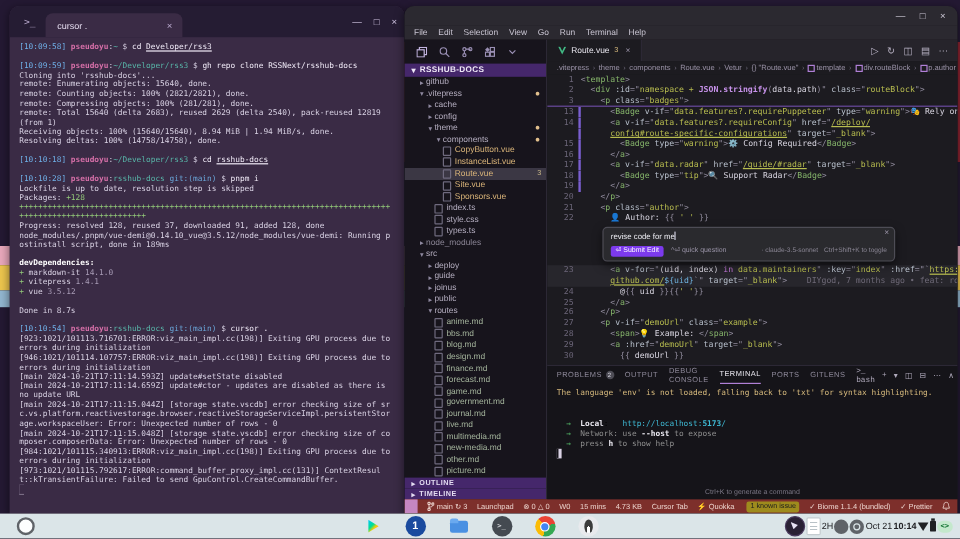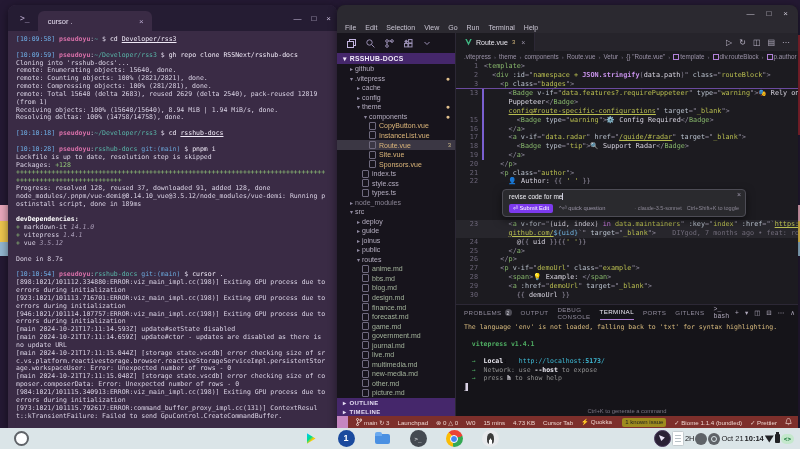--- a/index.html
+++ b/index.html
@@ -14,21 +14,21 @@
   .t-home{color:#b8a8cc;font-size:8px;font-family:"DejaVu Sans Mono",monospace;margin:0 8px 0 6px;}
   .t-tab{height:20px;margin-top:6px;background:#3a2b45;border-radius:6px 6px 0 0;display:flex;
          align-items:center;gap:14px;padding:0 8px 0 10px;min-width:96px;}
   .t-tab-title{color:#e4dcef;font-size:7.5px;}
   .t-x{color:#b8a8cc;font-size:8px;margin-left:auto;}
   .t-controls{margin-left:auto;display:flex;gap:10px;color:#cbbfdd;font-size:8px;}
   .t-body{padding:5px 8px 0 8px;font-family:"DejaVu Sans Mono",monospace;font-size:6.5px;
           line-height:7.85px;color:#d9d2e4;height:390px;overflow:hidden;}
   .tl{white-space:pre-wrap;word-break:break-all;min-height:7.85px;}
   .tl .t{color:#6fb0e8;} .tl .u{color:#d66fa8;font-weight:bold;} .tl .d{color:#58b5a8;}
-  .tl .g{color:#6aa6d9;text-align:right;} .tl .c{color:#f0eaf7;} .tl .dim{color:#a79bb5;font-style:italic;}
+  .tl .g{color:#6aa6d9;text-align:right;} .tl .c{color:#f0eaf7;} .tl .dim{color:#a79bb5;}
   .tl .pl{color:#93c979;} .tl .b{color:#ffffff;font-weight:bold;}
   .tl .ul{text-decoration:underline;} .tl .cur{background:#d9d2e4;color:#3a2b45;}
 
   
   #code-win{position:absolute;left:337px;top:5px;width:461px;height:423px;background:#1c1b20;
             border-radius:8px 8px 0 0;overflow:hidden;box-shadow:0 2px 8px rgba(0,0,0,.5);
             display:flex;flex-direction:column;}
   .v-titlebar{height:16px;background:#2b2930;display:flex;align-items:center;justify-content:flex-end;
               gap:12px;padding:0 10px;color:#c9c5d2;font-size:8px;flex:none;}
   .v-menubar{height:12px;background:#2b2930;display:flex;align-items:center;gap:9px;padding:0 8px;flex:none;}
@@ -194,21 +194,20 @@
         <div class="tl"><span>node_modules/.pnpm/vue-demi@0.14.10_vue@3.5.12/node_modules/vue-demi: Running postinstall script, done in 189ms</span></div>
         <div class="tl">&nbsp;</div>
         <div class="tl"><span class="b">devDependencies:</span></div>
         <div class="tl"><span class="pl">+</span><span> markdown-it </span><span class="dim">14.1.0</span></div>
         <div class="tl"><span class="pl">+</span><span> vitepress </span><span class="dim">1.4.1</span></div>
         <div class="tl"><span class="pl">+</span><span> vue </span><span class="dim">3.5.12</span></div>
         <div class="tl">&nbsp;</div>
         <div class="tl"><span>Done in 8.7s</span></div>
         <div class="tl">&nbsp;</div>
         <div class="tl"><span class="t">[10:10:54] </span><span class="u">pseudoyu</span><span>:</span><span class="d">rsshub-docs</span><span class="g"> git:(main)</span><span> $ </span><span class="c">cursor .</span></div>
-        <div class="tl"><span>[898:1021/101112.334880:ERROR:viz_main_impl.cc(198)] Exiting GPU process due to errors during initialization</span></div>
         <div class="tl"><span>[923:1021/101113.716701:ERROR:viz_main_impl.cc(198)] Exiting GPU process due to errors during initialization</span></div>
         <div class="tl"><span>[946:1021/101114.107757:ERROR:viz_main_impl.cc(198)] Exiting GPU process due to errors during initialization</span></div>
         <div class="tl"><span>[main 2024-10-21T17:11:14.593Z] update#setState disabled</span></div>
         <div class="tl"><span>[main 2024-10-21T17:11:14.659Z] update#ctor - updates are disabled as there is no update URL</span></div>
         <div class="tl"><span>[main 2024-10-21T17:11:15.044Z] [storage state.vscdb] error checking size of src.vs.platform.reactivestorage.browser.reactiveStorageServiceImpl.persistentStorage.workspaceUser: Error: Unexpected number of rows - 0</span></div>
         <div class="tl"><span>[main 2024-10-21T17:11:15.048Z] [storage state.vscdb] error checking size of composer.composerData: Error: Unexpected number of rows - 0</span></div>
         <div class="tl"><span>[984:1021/101115.340913:ERROR:viz_main_impl.cc(198)] Exiting GPU process due to errors during initialization</span></div>
         <div class="tl"><span>[973:1021/101115.792617:ERROR:command_buffer_proxy_impl.cc(131)] ContextResult::kTransientFailure: Failed to send GpuControl.CreateCommandBuffer.</span></div>
         <div class="tl"><span class="cur">█</span></div>
       </div>
@@ -486,21 +485,21 @@
           </div>
 
         <div id="code-area">
           <div id="sticky-lines">
               <div class="crow"><span class="gut">1</span><span class="ct"><span class="p">&lt;</span><span class="tag">template</span><span class="p">&gt;</span></span></div>
               <div class="crow"><span class="gut">2</span><span class="ct"><span class="p">  &lt;</span><span class="tag">div</span><span class="attr"> :id</span><span class="p">="</span><span class="str">namespace + </span><span class="fn">JSON.stringify</span><span class="p">(</span><span class="txt">data.path</span><span class="p">)"</span><span class="attr"> class</span><span class="p">="</span><span class="str">routeBlock</span><span class="p">"&gt;</span></span></div>
               <div class="crow"><span class="gut">3</span><span class="ct"><span class="p">    &lt;</span><span class="tag">p</span><span class="attr"> class</span><span class="p">="</span><span class="str">badges</span><span class="p">"&gt;</span></span></div>
             </div>
           <div id="code-lines">
               <div class="crow gm"><span class="gut">13</span><span class="ct"><span class="p">      &lt;</span><span class="tag">Badge</span><span class="attr"> v-if</span><span class="p">="</span><span class="str">data.features?.requirePuppeteer</span><span class="p">"</span><span class="attr"> type</span><span class="p">="</span><span class="str">warning</span><span class="p">"&gt;</span><span class="em">🎭</span><span class="txt"> Rely on</span></span></div>
-              <div class="crow gm"><span class="gut"></span><span class="ct"><span class="txt">      Puppeteer</span><span class="p">&lt;/</span><span class="tag">Badge</span><span class="p">&gt;</span></span></div>
+              <div class="crow gm"><span class="gut">14</span><span class="ct"><span class="p">      &lt;</span><span class="tag">a</span><span class="attr"> v-if</span><span class="p">="</span><span class="str">data.features?.requireConfig</span><span class="p">"</span><span class="attr"> href</span><span class="p">="</span><span class="strU">/deploy/</span></span></div>
               <div class="crow gm"><span class="gut"></span><span class="ct"><span class="p">      </span><span class="strU">config#route-specific-configurations</span><span class="p">"</span><span class="attr"> target</span><span class="p">="</span><span class="str">_blank</span><span class="p">"&gt;</span></span></div>
               <div class="crow gm"><span class="gut">15</span><span class="ct"><span class="p">        &lt;</span><span class="tag">Badge</span><span class="attr"> type</span><span class="p">="</span><span class="str">warning</span><span class="p">"&gt;</span><span class="em">⚙️</span><span class="txt"> Config Required</span><span class="p">&lt;/</span><span class="tag">Badge</span><span class="p">&gt;</span></span></div>
               <div class="crow gm"><span class="gut">16</span><span class="ct"><span class="p">      &lt;/</span><span class="tag">a</span><span class="p">&gt;</span></span></div>
               <div class="crow gm"><span class="gut">17</span><span class="ct"><span class="p">      &lt;</span><span class="tag">a</span><span class="attr"> v-if</span><span class="p">="</span><span class="str">data.radar</span><span class="p">"</span><span class="attr"> href</span><span class="p">="</span><span class="strU">/guide/#radar</span><span class="p">"</span><span class="attr"> target</span><span class="p">="</span><span class="str">_blank</span><span class="p">"&gt;</span></span></div>
               <div class="crow gm"><span class="gut">18</span><span class="ct"><span class="p">        &lt;</span><span class="tag">Badge</span><span class="attr"> type</span><span class="p">="</span><span class="str">tip</span><span class="p">"&gt;</span><span class="em">🔍</span><span class="txt"> Support Radar</span><span class="p">&lt;/</span><span class="tag">Badge</span><span class="p">&gt;</span></span></div>
               <div class="crow gm"><span class="gut">19</span><span class="ct"><span class="p">      &lt;/</span><span class="tag">a</span><span class="p">&gt;</span></span></div>
               <div class="crow"><span class="gut">20</span><span class="ct"><span class="p">    &lt;/</span><span class="tag">p</span><span class="p">&gt;</span></span></div>
               <div class="crow"><span class="gut">21</span><span class="ct"><span class="p">    &lt;</span><span class="tag">p</span><span class="attr"> class</span><span class="p">="</span><span class="str">author</span><span class="p">"&gt;</span></span></div>
               <div class="crow"><span class="gut">22</span><span class="ct"><span class="p">      </span><span class="em">👤</span><span class="txt"> Author: </span><span class="p">{{</span><span class="txt"> </span><span class="str">' '</span><span class="txt"> </span><span class="p">}}</span></span></div>
               <div id="ai-widget">
@@ -558,21 +557,20 @@
                   <span>◫</span>
                   <span>⊟</span>
                   <span>⋯</span>
                   <span>∧</span>
                 </span>
             </div>
           </div>
           <div id="pterm">
               <div class="pl-line"><span class="y">The language 'env' is not loaded, falling back to 'txt' for syntax highlighting.</span></div>
               <div class="pl-line">&nbsp;</div>
-              <div class="pl-line"><span>  </span><span class="gb">vitepress v1.4.1</span></div>
               <div class="pl-line">&nbsp;</div>
               <div class="pl-line"><span>  </span><span class="g2">→</span><span>  </span><span class="b2">Local</span><span>:   </span><span class="cy">http://localhost:</span><span class="cyb">5173</span><span class="cy">/</span></div>
               <div class="pl-line"><span>  </span><span class="g2">→</span><span>  </span><span class="dim2">Network</span><span class="dim2">: use </span><span class="b2">--host</span><span class="dim2"> to expose</span></div>
               <div class="pl-line"><span>  </span><span class="g2">→</span><span>  </span><span class="dim2">press </span><span class="b2">h</span><span class="dim2"> to show help</span></div>
               <div class="pl-line"><span class="cur2">▍</span></div>
             </div>
           <div class="p-hint">Ctrl+K to generate a command</div>
         </div>
       </div>
     </div>

